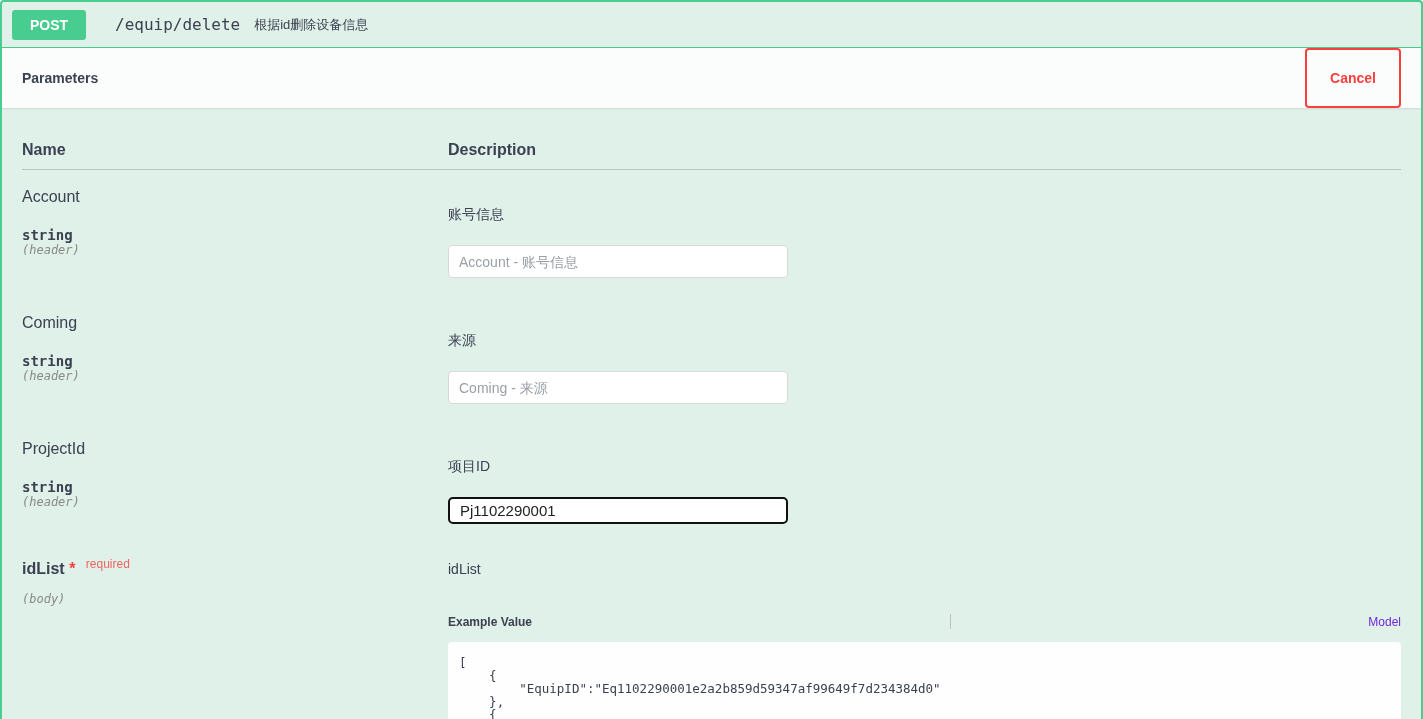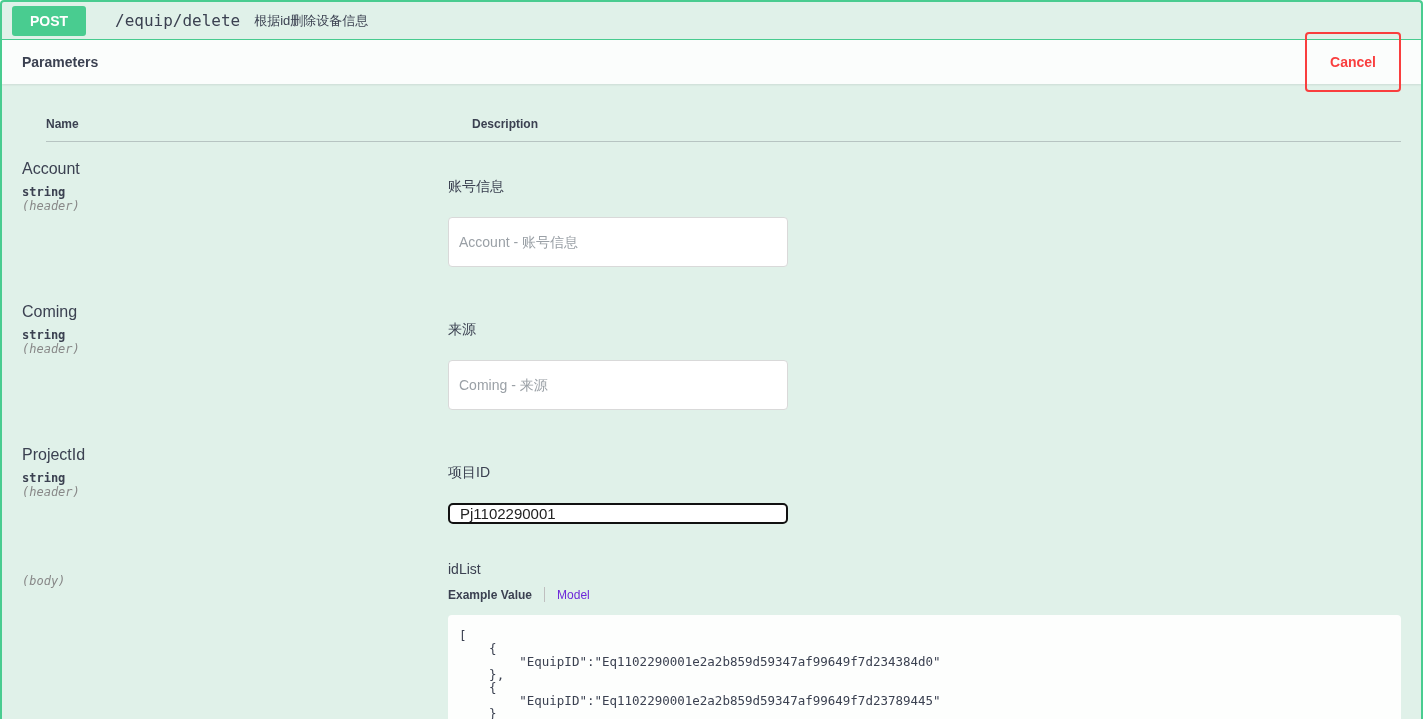--- a/index.html
+++ b/index.html
@@ -15,21 +15,21 @@
     position: absolute; inset: 0;
     border: 2px solid #49cc90;
     border-bottom: none;
     border-radius: 4px 4px 0 0;
     background: #e0f1e9;
     overflow: hidden;
   }
   
   .summary {
     display: flex; align-items: center;
-    height: 38px;
+    height: 46px;
     padding: 12px 10px;
     border-bottom: 1px solid #49cc90;
     cursor: pointer;
   }
   .method-badge {
     display: inline-block;
     min-width: 74px;
     padding: 7px 0;
     text-align: center;
     background: #49cc90;
@@ -44,21 +44,21 @@
     font-size: 16px;
     color: #3b4151;
   }
   .endpoint-summary {
     margin-left: 14px;
     font-size: 13px;
     color: #3b4151;
   }
   
   .sec-header {
-    height: 44px;
+    height: 60px;
     background: rgba(255,255,255,.85);
     box-shadow: 0 1px 2px rgba(0,0,0,.09);
     display: flex; align-items: center; justify-content: space-between;
     padding: 0 20px;
   }
   .sec-header h4 { margin: 0; font-size: 14px; font-weight: bold; }
   .cancel-btn {
     background: transparent;
     border: 2px solid #f93e3e;
     color: #f93e3e;
@@ -69,36 +69,35 @@
     padding: 20px 23px;
     cursor: pointer;
   }
   
   .table-area { padding: 0 20px; }
   .thead {
     display: grid;
     grid-template-columns: 426px 1fr;
     padding: 33px 0 10px;
     border-bottom: 1px solid rgba(59,65,81,.25);
-    font-size: 12px;
-    font-weight: bold;
-    margin-left: 24px;
+    font-size: 16px;
+    font-weight: bold;
   }
   .row {
     display: grid;
     grid-template-columns: 426px 1fr;
     padding-top: 18px;
     padding-bottom: 18px;
   }
   .p-name { font-size: 16px; }
   .p-name.bold { font-weight: bold; }
   .p-type {
-    margin-top: 7px;
-    font-family: "DejaVu Sans Mono", "Liberation Mono", monospace;
-    font-size: 12px;
+    margin-top: 21px;
+    font-family: "DejaVu Sans Mono", "Liberation Mono", monospace;
+    font-size: 14px;
     font-weight: bold;
   }
   .p-in {
     font-family: "DejaVu Sans Mono", "Liberation Mono", monospace;
     font-size: 12px;
     font-style: italic;
     color: #888;
   }
   .p-in.solo { margin-top: 14px; }
   .star { color: rgba(255,0,0,.75); font-weight: bold; }
@@ -109,39 +108,39 @@
     position: relative;
     top: -6px;
     margin-left: 6px;
   }
   .p-desc { margin-top: 18px; font-size: 14px; }
   .p-desc.top { margin-top: 1px; }
   .param-input {
     display: block;
     margin-top: 21px;
     width: 340px;
-    height: 50px;
+    height: 33px;
     padding: 7px 10px;
     border: 1px solid #d9d9d9;
     border-radius: 4px;
     background: #fff;
     font-family: "Liberation Sans", sans-serif;
     font-size: 14px;
     color: #3b4151;
   }
   .param-input::placeholder { color: #9aa0a6; }
   .param-input.focused {
-    height: 21px;
+    height: 27px;
     border: 2px solid #111;
     border-radius: 5px;
     font-size: 15px;
     color: #222;
   }
   
-  .tabs { margin-top: 10px; display: flex; align-items: center; font-size: 12px; }
+  .tabs { margin-top: 37px; display: flex; align-items: center; font-size: 12px; justify-content: space-between; }
   .tab { cursor: pointer; }
   .tab.active { font-weight: bold; color: #3b4151; }
   .tab.inactive { color: #6d28d9; }
   .tab-divider {
     width: 1px; height: 15px;
     background: #bfbfbf;
     margin: 0 12px;
   }
   .body-editor {
     display: block;
@@ -215,20 +214,25 @@
         <div class="p-in">(header)</div>
       </div>
       <div class="desc-cell">
         <div class="p-desc">项目ID</div>
         <input type="text" class="param-input focused" value="Pj1102290001" style="">
       </div>
     </div>
 
     <div class="row">
       <div class="name-cell">
+        <div class="p-name bold">
+          <span>idList</span>
+          <span class="star">*</span>
+          <span class="req-label">required</span>
+        </div>
         <div class="p-in solo">(body)</div>
       </div>
       <div class="desc-cell">
         <div class="p-desc top">idList</div>
         <div class="tabs">
           <span class="tab active">Example Value</span>
           <span class="tab-divider"></span>
           <span class="tab inactive">Model</span>
         </div>
         <textarea class="body-editor" spellcheck="false" style="">[

